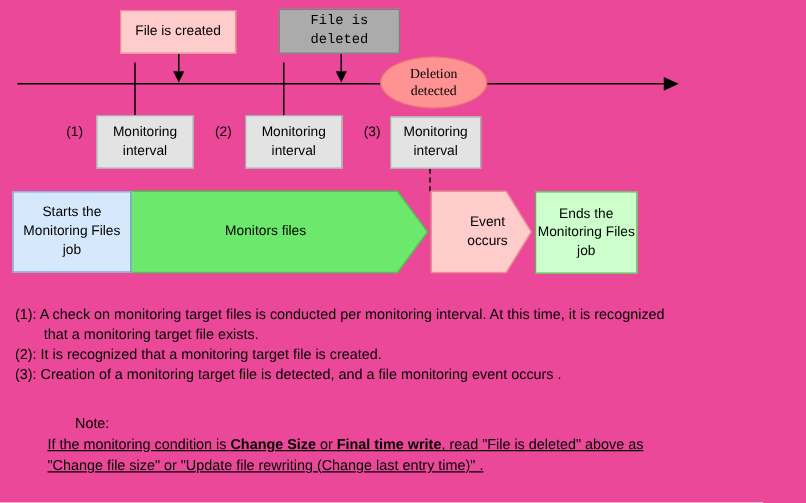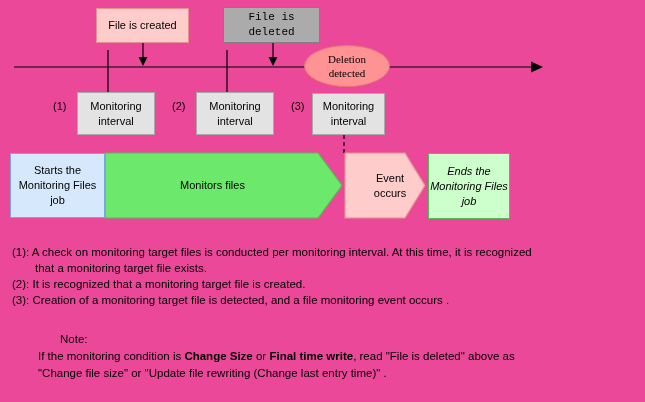--- a/index.html
+++ b/index.html
@@ -34,33 +34,33 @@
     justify-content: center;
     text-align: center;
     font-size: 11px;
     line-height: 14px;
     padding: 0 9px;
     font-family: Liberation Serif, serif;
   }
   .box-interval  { background: var(--interval-fill); border: 1px solid var(--interval-border); }
   .num-label { z-index: 2; font-size: 11px; line-height: 14px; }
   .box-start { background: var(--blue-fill); border: 1px solid var(--blue-border); }
-  .box-end   { background: var(--lightgreen-fill); border: 1px solid var(--lightgreen-border); font-style: italic; }
+  .box-end   { background: var(--lightgreen-fill); border: 1px solid var(--lightgreen-border); }
   .flow-text {
     z-index: 3;
     display: flex;
     align-items: center;
     justify-content: center;
     text-align: center;
     font-size: 11px;
     line-height: 15px;
   }
   .body-text { z-index: 2; font-size: 11.5px; line-height: 16px; }
   .expl-cont { margin-left: 23px; }
-  .note-line { margin-left: 26px; line-height: 17px; }
+  .note-line { margin-left: 26px; line-height: 17px; text-decoration: underline; }
   .note-title { line-height: 17px; padding-left: 48px; }
   .bold { font-weight: bold; }
 </style>
 </head>
 <body>
 
 <div id="stage">
 
   <svg id="shapes-svg" width="645" height="402" viewBox="0 0 645 402">
 

